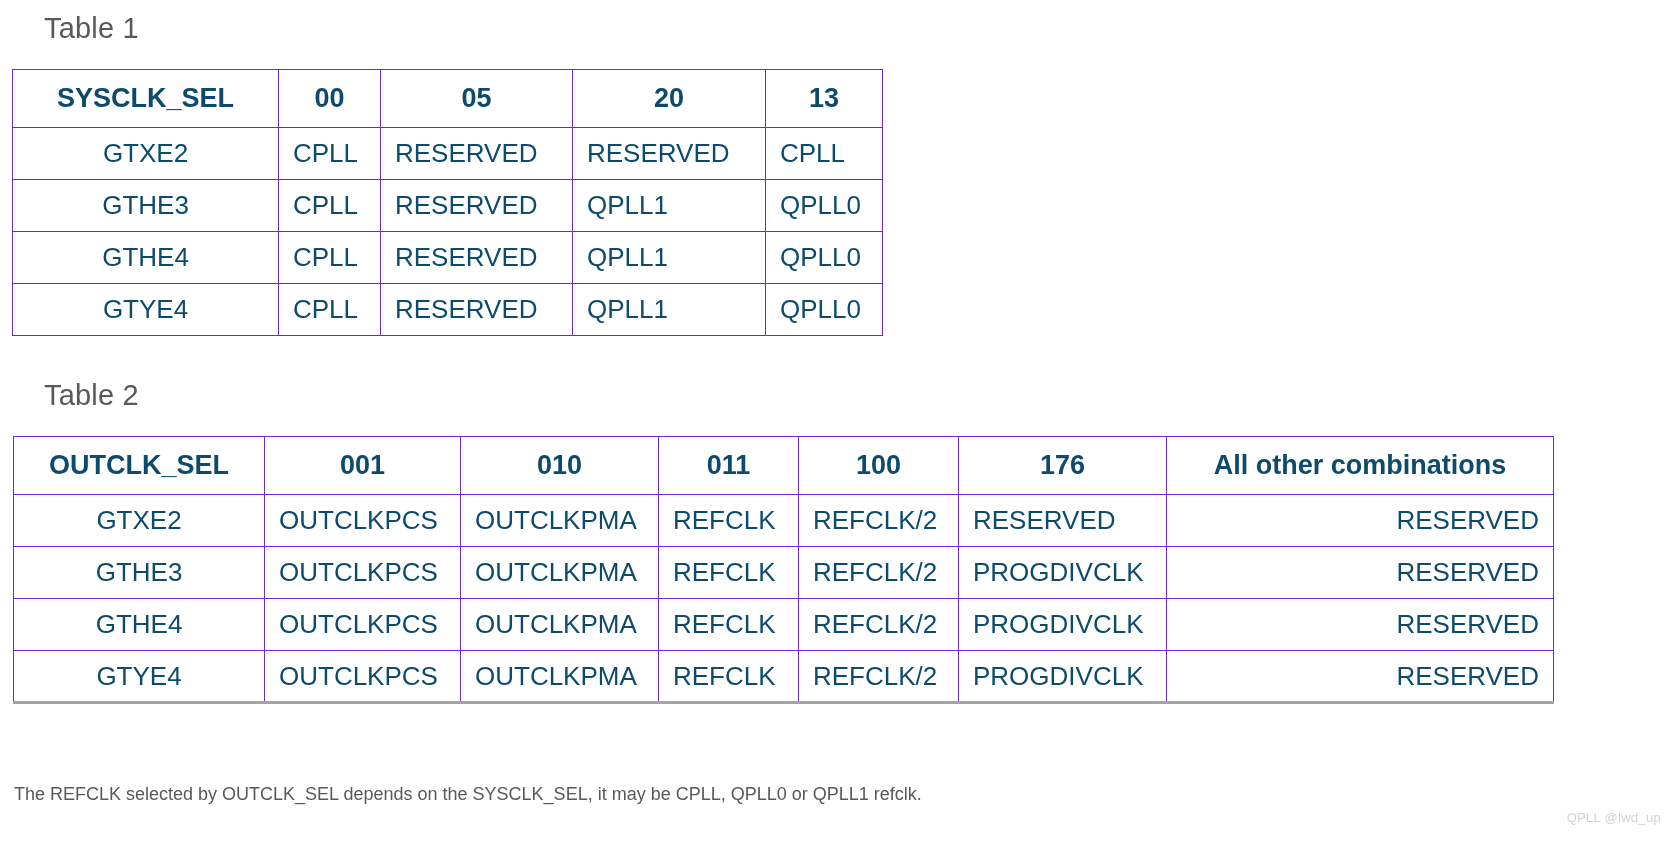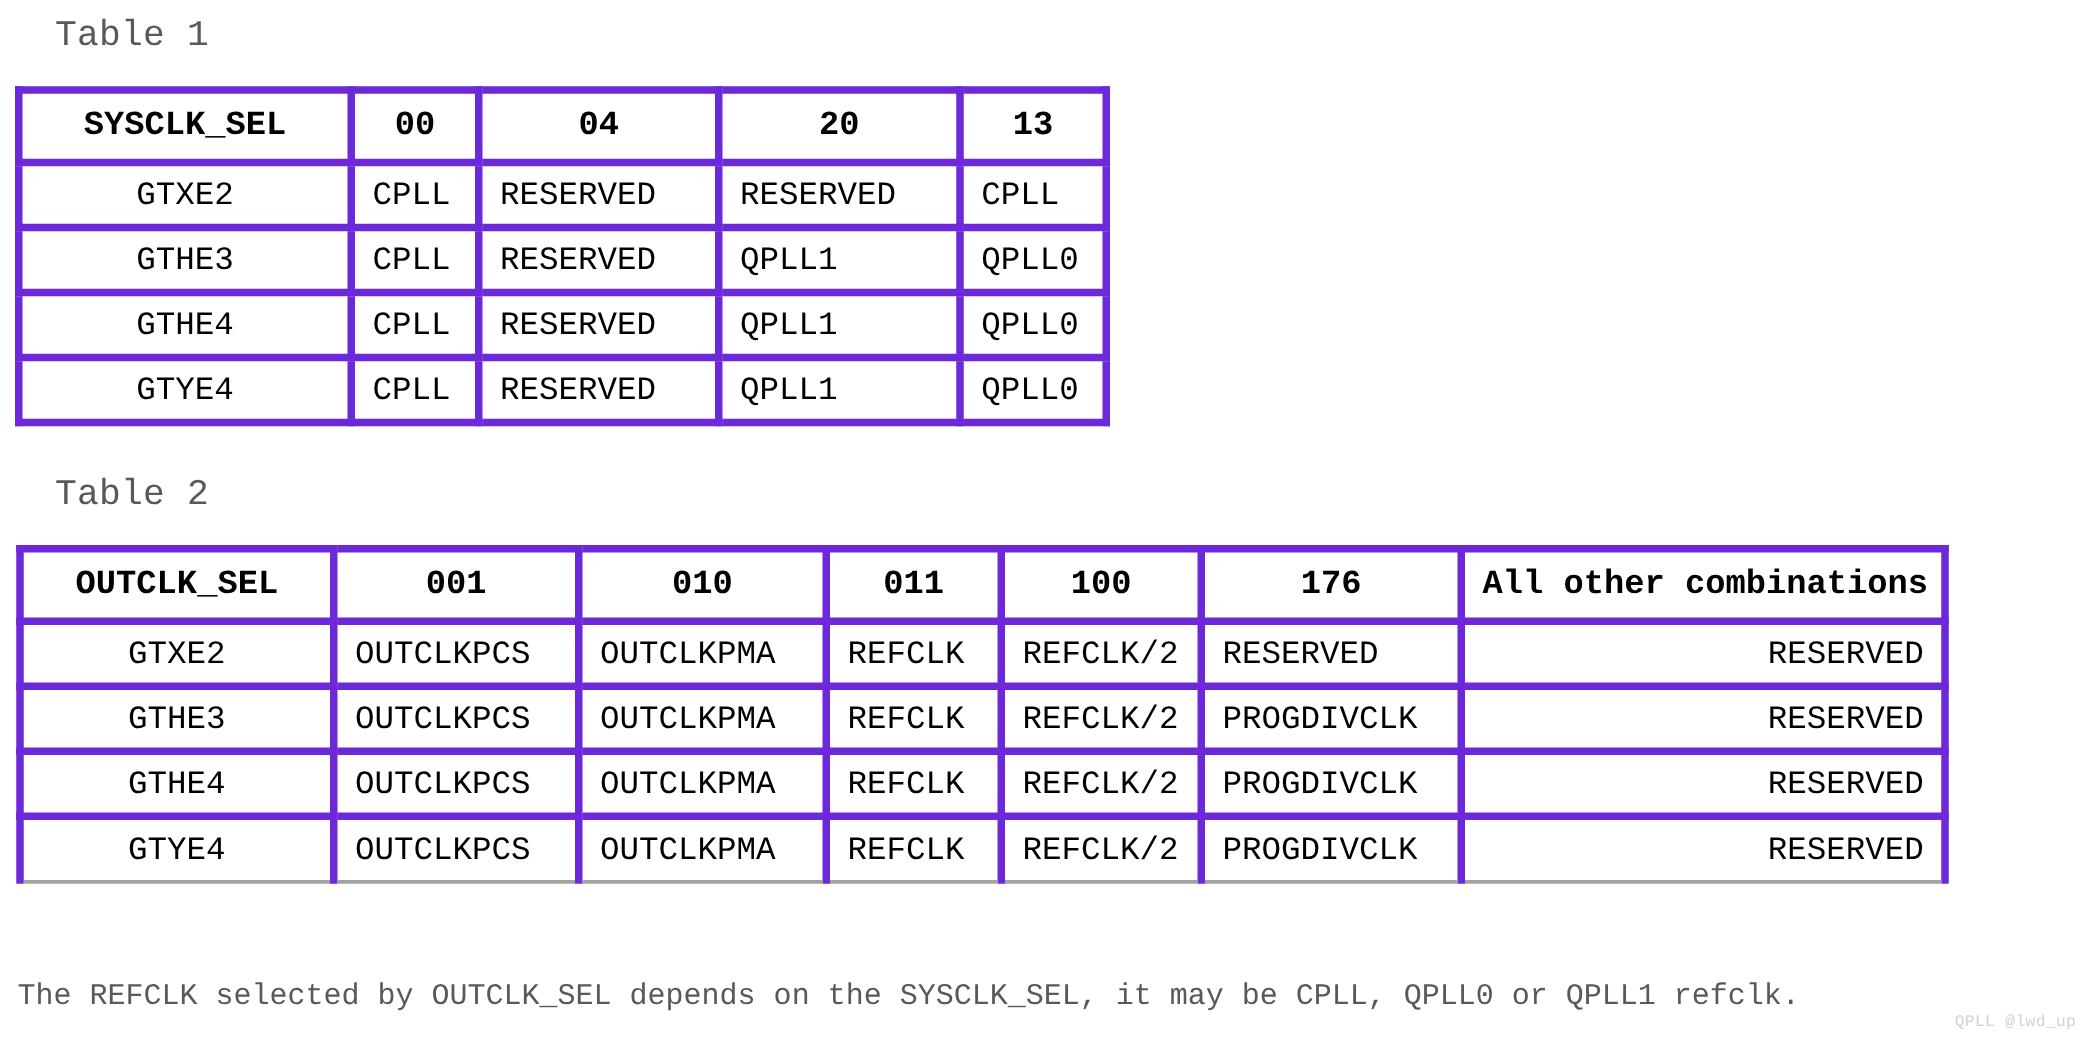--- a/index.html
+++ b/index.html
@@ -13,21 +13,20 @@
     font-family: "Liberation Sans", sans-serif;
     color: #58595b;
     position: relative;
     overflow: hidden;
   }
 
   .page {
     position: relative;
     width: 1671px;
     height: 595px;
-    font-family: Liberation Mono, monospace;
   }
 
   .table-caption {
     position: absolute;
     font-size: 29px;
     font-weight: 400;
     color: #58595b;
     letter-spacing: 0.2px;
     white-space: nowrap;
   }
@@ -37,22 +36,22 @@
 
   table.data-table {
     position: absolute;
     border-collapse: collapse;
     table-layout: fixed;
     background: #ffffff;
   }
 
   table.data-table td,
   table.data-table th {
-    border: 6px solid #6d28d9;
-    color: #000000;
+    border: 1px solid #6d28d9;
+    color: #0c4a6e;
     font-weight: 400;
     padding: 0 14px;
     vertical-align: middle;
     box-sizing: border-box;
     white-space: nowrap;
     overflow: hidden;
   }
 
   table.data-table thead th {
     font-weight: bold;
@@ -102,21 +101,21 @@
   #table-2 col.d6 { width: 387px; }
 
   #table-2 tbody tr:last-child td {
     border-bottom: 3px solid #a3a3a3;
   }
 
   .footnote {
     position: absolute;
     left: 14px;
     top: 784px;
-    font-size: 24px;
+    font-size: 18px;
     color: #58595b;
     white-space: nowrap;
   }
 
   .watermark {
     position: absolute;
     right: 10px;
     top: 810px;
     font-size: 13px;
     color: #d2d2d2;
@@ -136,21 +135,21 @@
       <col class="c0">
         <col class="c1">
         <col class="c2">
         <col class="c3">
         <col class="c4">
     </colgroup>
     <thead>
       <tr>
         <th>SYSCLK_SEL</th>
         <th>00</th>
-        <th>04</th>
+        <th>05</th>
         <th>20</th>
         <th>13</th>
       </tr>
     </thead>
     <tbody>
       <tr>
         <td class="rowlabel">GTXE2</td>
         <td>CPLL</td>
         <td>RESERVED</td>
         <td>RESERVED</td>

